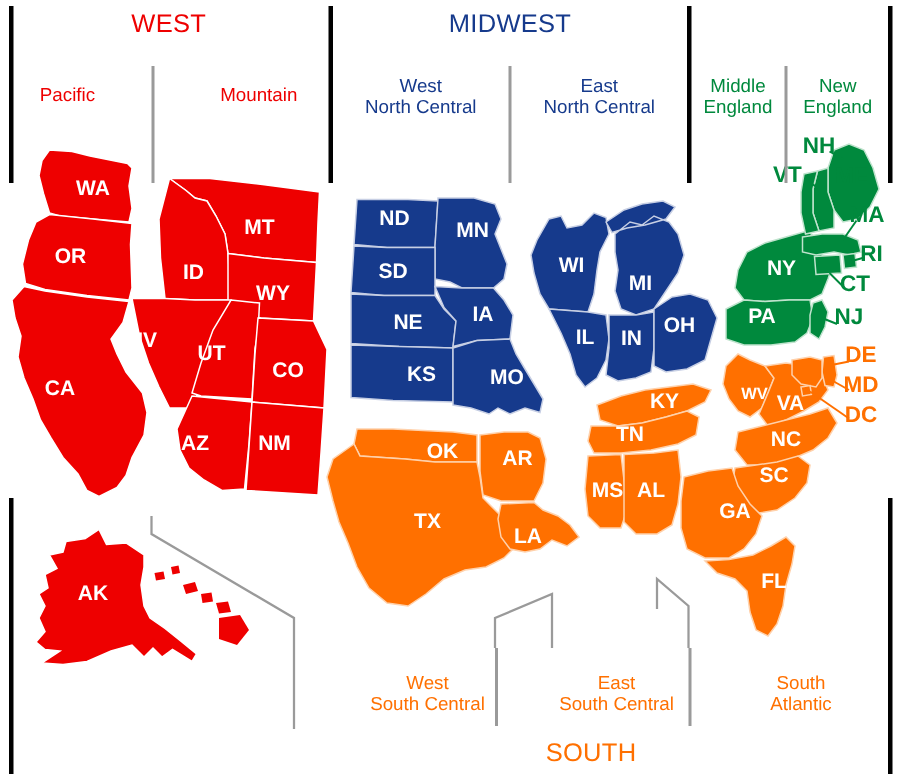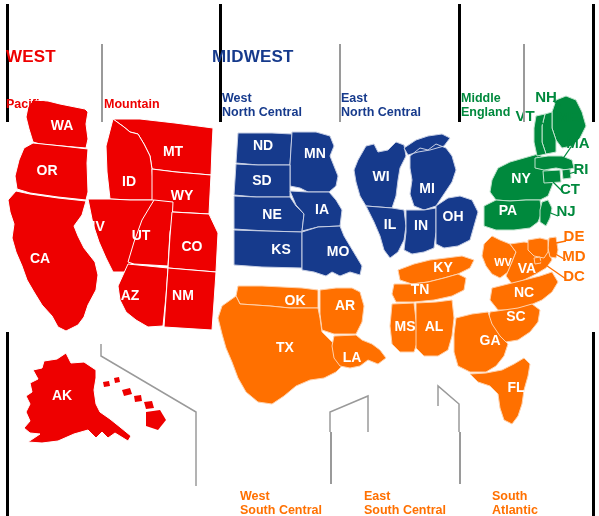--- a/index.html
+++ b/index.html
@@ -1,21 +1,21 @@
 <!DOCTYPE html>
 <html><head>
 <meta charset="utf-8">
 <style>
   html,body{margin:0;padding:0;background:#ffffff;}
   body{width:599px;height:516px;overflow:hidden;
        font-family:"Liberation Sans", sans-serif;}
   #stage{position:relative;width:599px;height:516px;background:#fff;}
   #map{position:absolute;left:0;top:0;width:599px;height:516px;}
-  .hdr{position:absolute;font-weight:bold;text-align:left;line-height:1.12;
-       white-space:pre-line;margin-top:41px;}
+  .hdr{position:absolute;font-weight:normal;text-align:center;line-height:1.12;
+       white-space:pre-line;}
   .region-title{font-size:17px;letter-spacing:.2px;}
   .div-title{font-size:12.5px;}
   .c-west{color:#ee0000;}
   .c-mid{color:#163a8c;}
   .c-ne{color:#00893d;}
   .c-south{color:#ff7000;}
   .vline{position:absolute;background:#000;width:3px;}
   .thinline{position:absolute;background:#9a9a9a;width:1.5px;}
   svg text{font-family:"Liberation Sans", sans-serif;font-weight:bold;
            text-anchor:middle;}
@@ -202,20 +202,22 @@
   <div class="hdr div-title c-west" style="left:104px;top:56px;width:137px;">Mountain</div>
 
   <div class="hdr region-title c-mid" style="left:212px;top:6px;width:256px;">MIDWEST</div>
   <div class="hdr div-title c-mid" style="left:222px;top:50px;width:117px;">West
 North Central</div>
   <div class="hdr div-title c-mid" style="left:341px;top:50px;width:117px;">East
 North Central</div>
 
   <div class="hdr div-title c-ne" style="left:461px;top:50px;width:62px;">Middle
 England</div>
+  <div class="hdr div-title c-ne" style="left:525px;top:50px;width:67px;">New
+England</div>
 
   <div class="hdr div-title c-south" style="left:240px;top:448px;width:90px;">West
 South Central</div>
   <div class="hdr div-title c-south" style="left:364px;top:448px;width:94px;">East
 South Central</div>
   <div class="hdr div-title c-south" style="left:492px;top:448px;width:84px;">South
 Atlantic</div>
   <div class="hdr region-title c-south" style="left:330px;top:492px;width:128px;">SOUTH</div>
 
 <svg viewBox="0 0 599 516" style="position:absolute;left:0;top:0;width:599px;height:516px;pointer-events:none;">

